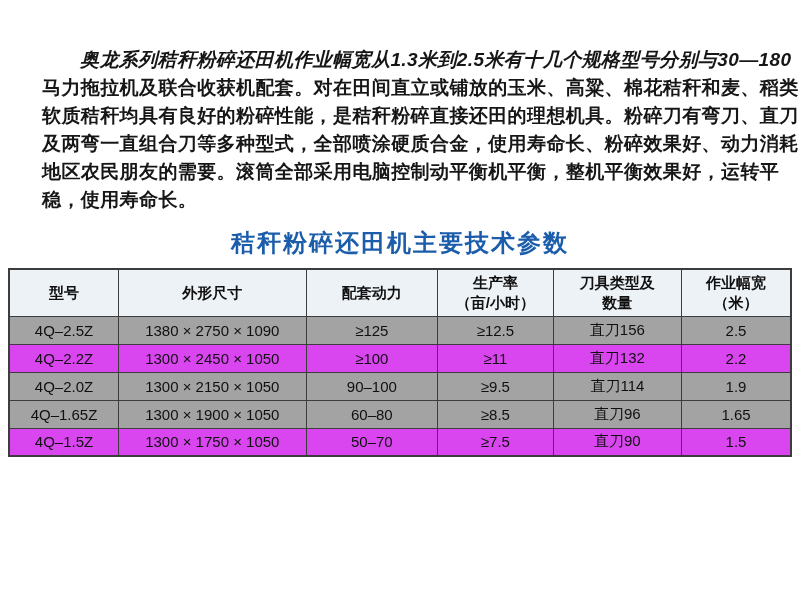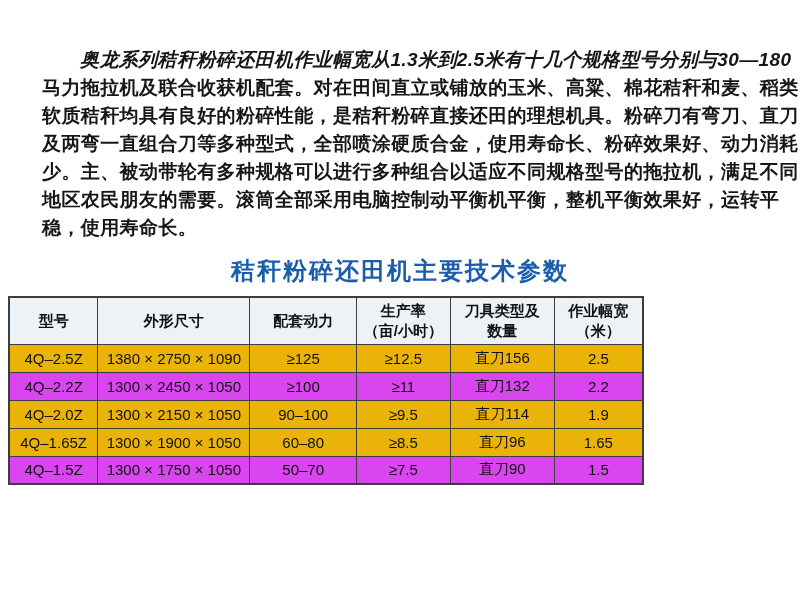--- a/index.html
+++ b/index.html
@@ -32,21 +32,21 @@
     text-align: center;
     font-family: Liberation Mono, monospace;
     font-size: 24px;
     font-weight: 700;
     color: #1b5dab;
     letter-spacing: 2px;
   }
 
   
   table.specs {
-    width: 636px;
+    width: 784px;
     margin: 0 8px;
     border-collapse: collapse;
     table-layout: fixed;
     border: 2px solid #3d3d3d;
     font-size: 15px;
     color: #101010;
   }
   table.specs th, table.specs td {
     border: 1px solid #3d3d3d;
     text-align: center;
@@ -55,35 +55,34 @@
   }
   table.specs thead th {
     background: #edf2f7;
     height: 47px;
     font-weight: 700;
     font-size: 15px;
     line-height: 1.35;
   }
   table.specs tbody td { height: 28px; font-weight: 400; }
   table.specs tbody tr.alt { background: #d946ef; }
-  table.specs tbody tr.plain { background: #eab308; }
+  table.specs tbody tr.plain { background: #a3a3a3; }
   .hline { display: block; }
   .hline:empty { display: none; }
 </style>
 </head>
 <body>
 
 <div class="doc">
 
   <div class="intro">
     <div class="line first">奥龙系列秸秆粉碎还田机作业幅宽从1.3米到2.5米有十几个规格型号分别与30—180</div>
     <div class="line">马力拖拉机及联合收获机配套。对在田间直立或铺放的玉米、高粱、棉花秸秆和麦、稻类</div>
     <div class="line">软质秸秆均具有良好的粉碎性能，是秸秆粉碎直接还田的理想机具。粉碎刀有弯刀、直刀</div>
     <div class="line">及两弯一直组合刀等多种型式，全部喷涂硬质合金，使用寿命长、粉碎效果好、动力消耗</div>
-    <div class="line">少。主、被动带轮有多种规格可以进行多种组合以适应不同规格型号的拖拉机，满足不同</div>
     <div class="line">地区农民朋友的需要。滚筒全部采用电脑控制动平衡机平衡，整机平衡效果好，运转平</div>
     <div class="line">稳，使用寿命长。</div>
   </div>
 
   <h2 class="table-title">秸秆粉碎还田机主要技术参数</h2>
 
   <table class="specs">
     <colgroup>
       <col style="width:14%">
       <col style="width:24%">

